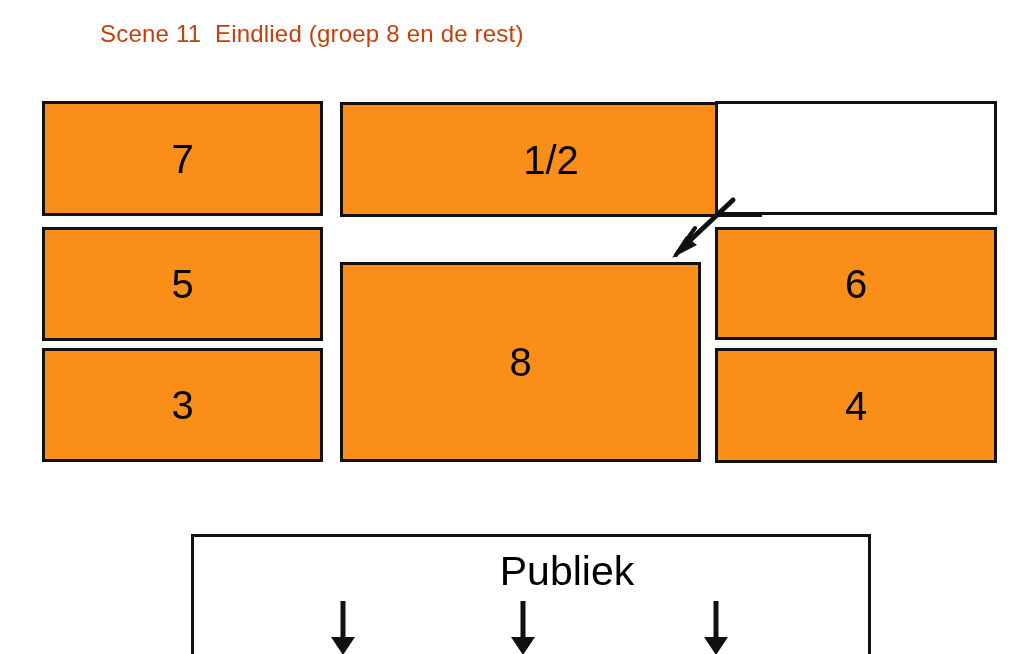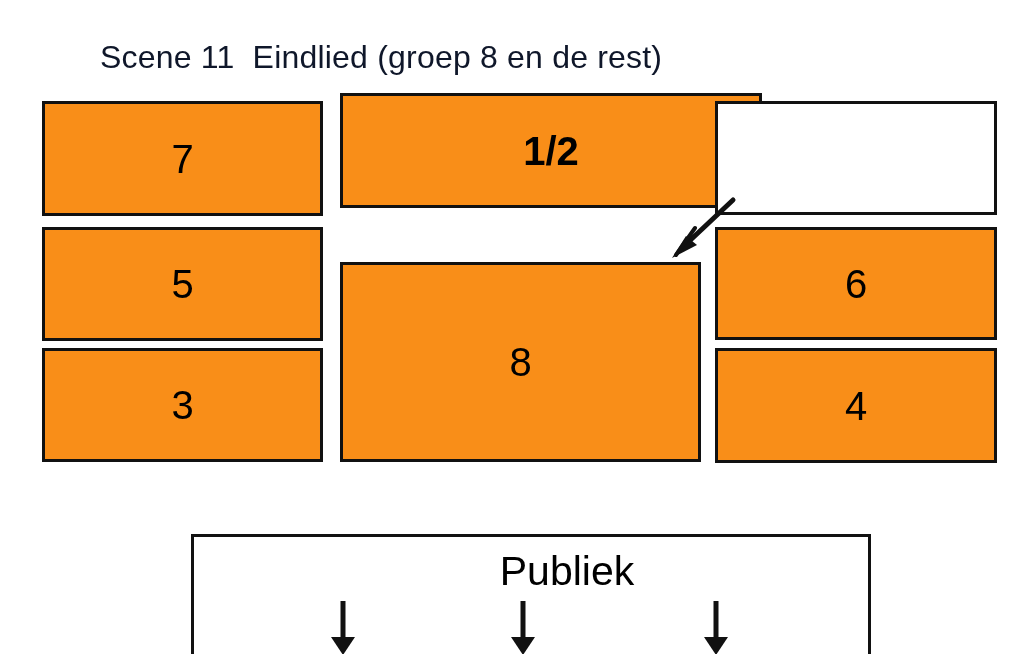--- a/index.html
+++ b/index.html
@@ -11,24 +11,24 @@
     position: relative;
     width: 1024px;
     height: 654px;
     background: #ffffff;
     overflow: hidden;
     font-family: "Liberation Sans", sans-serif;
   }
   #title {
     position: absolute;
     left: 100px;
-    top: 36px;
-    font-size: 32px;
+    top: 13px;
+    font-size: 24px;
     line-height: 42px;
-    color: #0f172a;
+    color: #c2410c;
     white-space: pre;
     letter-spacing: 0.2px;
   }
   .grp {
     position: absolute;
     box-sizing: border-box;
     border: 3px solid #111111;
     display: flex;
     align-items: center;
     justify-content: center;
@@ -37,21 +37,21 @@
     color: #000000;
   }
   .grp.filled { background: #F98E18; }
   .grp.empty  { background: #ffffff; }
 
   
   #box-7 { left: 42px;  top: 101px; width: 281px; height: 115px; }
   #box-5 { left: 42px;  top: 227px; width: 281px; height: 114px; }
   #box-3 { left: 42px;  top: 348px; width: 281px; height: 114px; }
   
-  #box-12 { left: 340px; top: 93px; width: 422px; height: 115px; font-weight: bold; }
+  #box-12 { left: 340px; top: 102px; width: 422px; height: 115px; }
   #box-8  { left: 340px; top: 262px; width: 361px; height: 200px; }
   
   #box-blank { left: 715px; top: 101px; width: 282px; height: 114px; }
   #box-6 { left: 715px; top: 227px; width: 282px; height: 113px; }
   #box-4 { left: 715px; top: 348px; width: 282px; height: 115px; }
 
   #stage-arrow {
     position: absolute;
     left: 655px;
     top: 185px;

